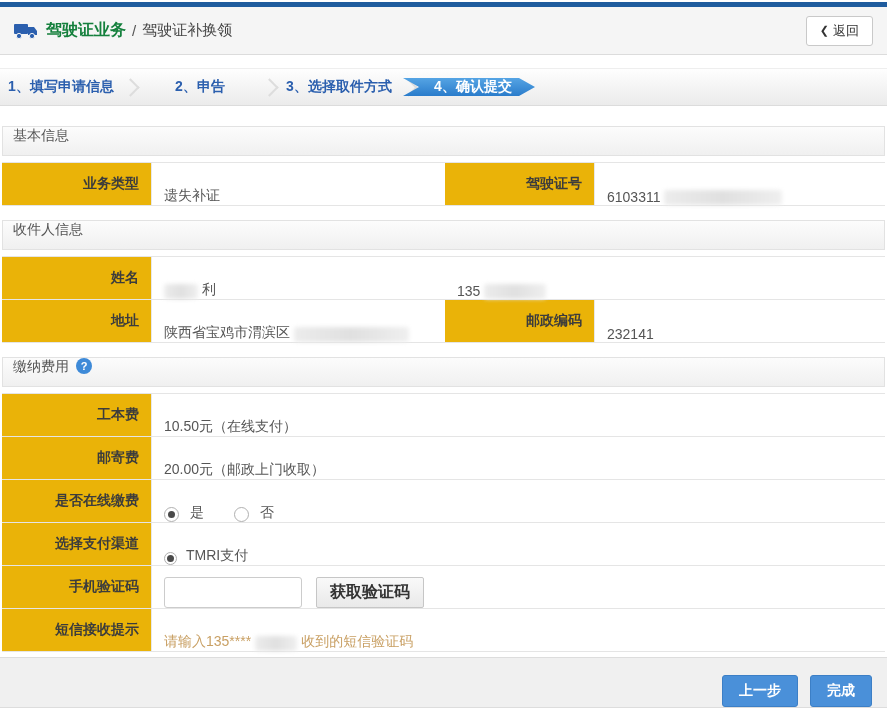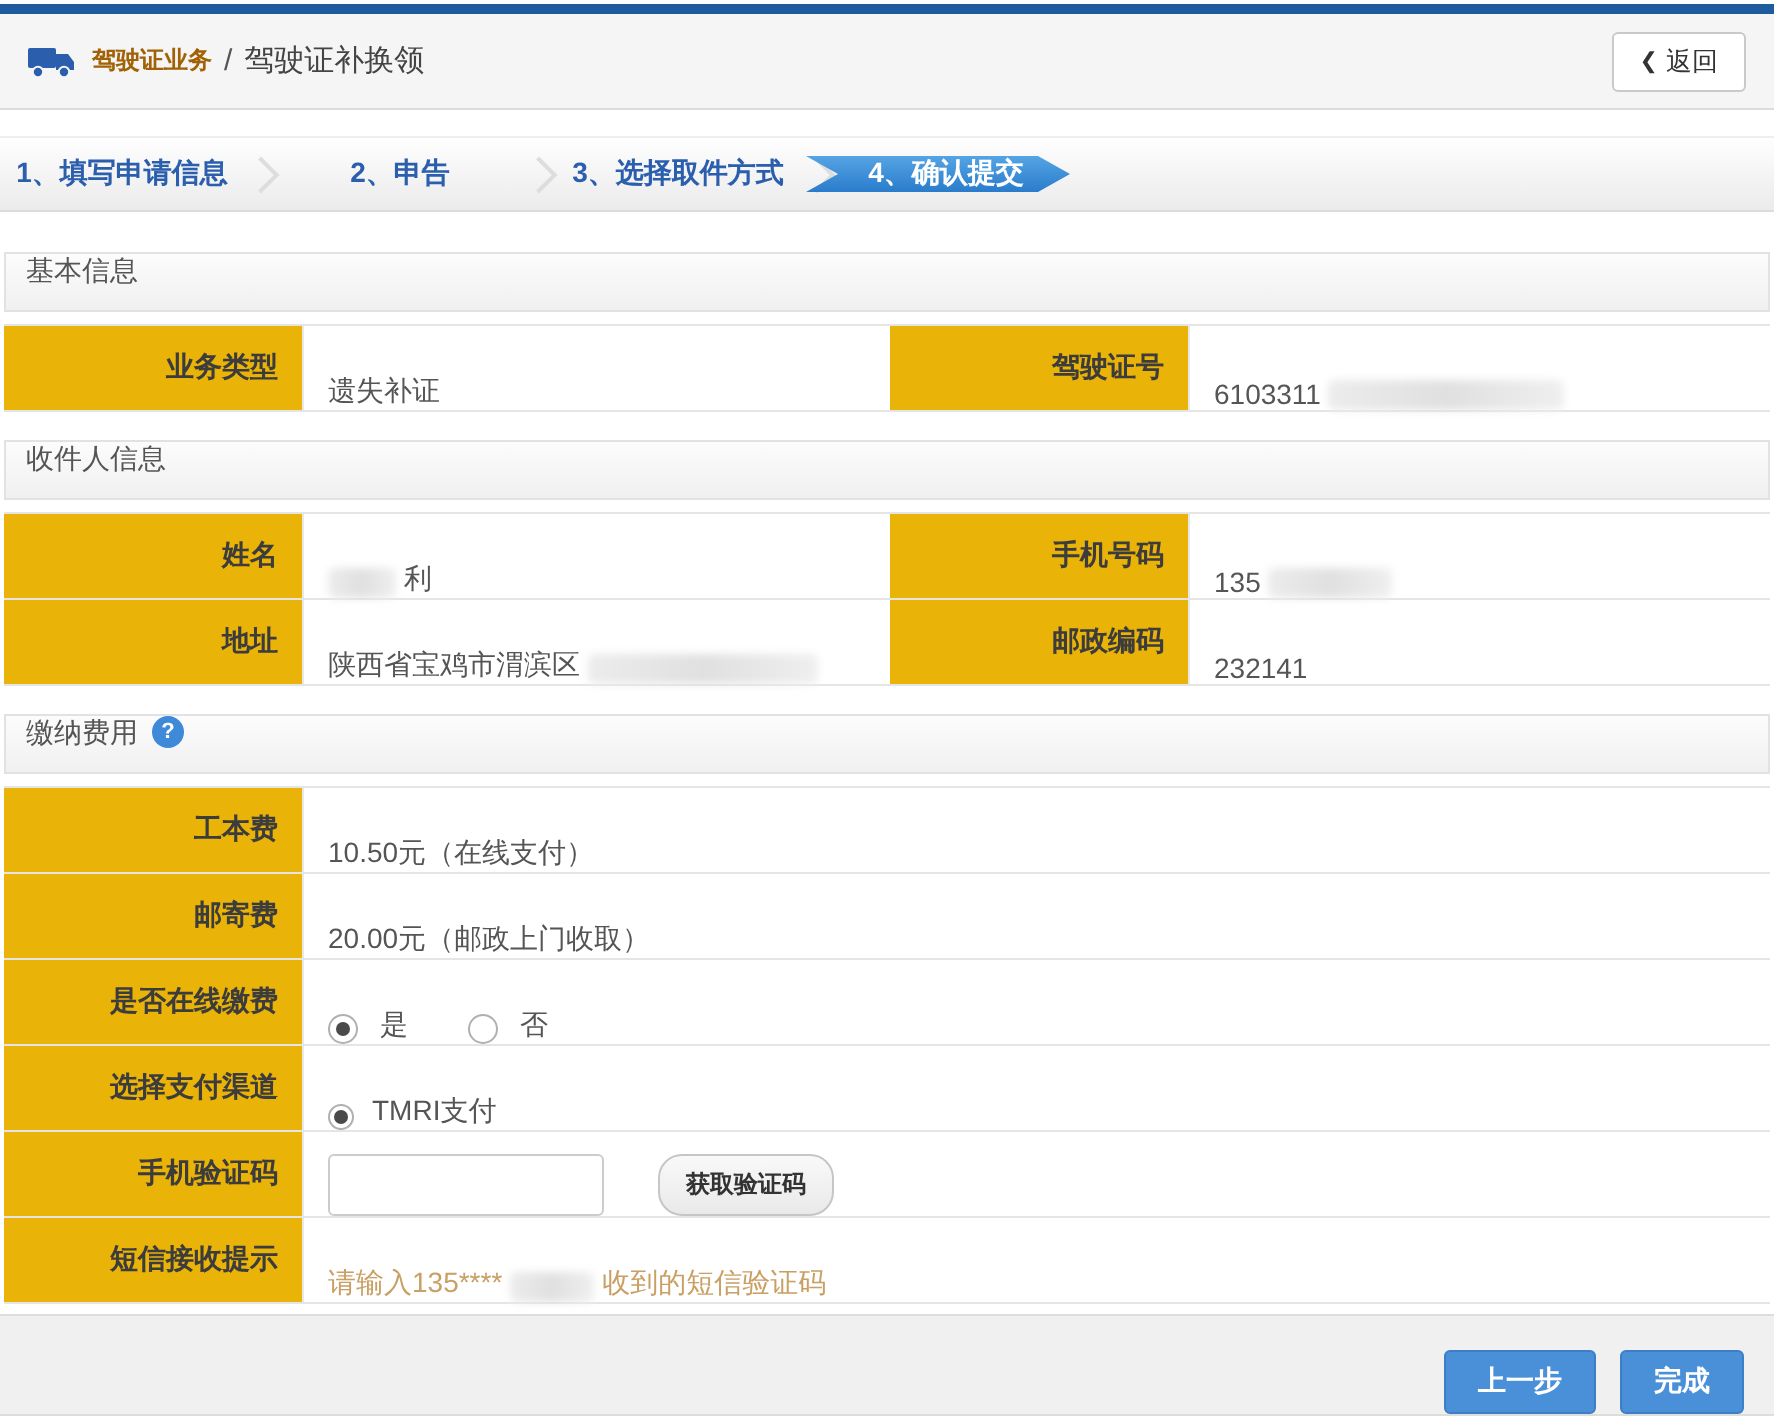--- a/index.html
+++ b/index.html
@@ -12,21 +12,21 @@
   }
   
   .topbar { height:5px; background:#1f5c9e; margin-top:2px; }
 
   
   .header {
     height:48px; background:#f5f5f5; border-bottom:1px solid #dcdcdc;
     display:flex; align-items:center; padding:0 14px;
   }
   .truck { width:24px; height:18px; margin-right:8px; flex:none; }
-  .crumb-title { color:#a16207; font-size:12px; font-weight:bold; }
+  .crumb-title { color:#15803d; font-size:16px; font-weight:bold; }
   .crumb-sep { color:#555; margin:0 6px; font-size:15px; }
   .crumb-sub { color:#444; font-size:15px; }
   .back-btn {
     margin-left:auto; background:#fff; border:1px solid #c9c9c9; border-radius:3px;
     padding:5px 13px; font-size:13px; color:#333; cursor:pointer;
     display:flex; align-items:center; gap:4px;
     font-family:inherit;
   }
   .back-chevron { font-size:11px; color:#333; }
 
@@ -98,23 +98,23 @@
   }
   .radio-label { margin:0 26px 0 7px; color:#555; }
   .radio-label.tight { margin:0 0 0 5px; }
 
   
   .captcha-input {
     width:138px; height:31px; border:1px solid #ccc; border-radius:3px;
     padding:0 8px; font-size:14px; font-family:inherit; color:#333; outline:none;
   }
   .captcha-btn {
-    margin-left:23px; height:31px; padding:0 13px;
-    background:linear-gradient(#f9f9f9,#e9e9e9); border:1px solid #c6c6c6; border-radius:12px;
-    font-size:12px; font-weight:bold; color:#333; cursor:pointer; font-family:inherit;
+    margin-left:10px; height:31px; padding:0 13px;
+    background:linear-gradient(#f9f9f9,#e9e9e9); border:1px solid #c6c6c6; border-radius:2px;
+    font-size:16px; font-weight:bold; color:#333; cursor:pointer; font-family:inherit;
   }
   .sms-hint { color:#c9a064; }
 
   
   .footer {
     margin-top:5px; height:51px; background:#f0f0f0;
     border-top:1px solid #ddd; border-bottom:1px solid #ddd;
     display:flex; align-items:flex-end; justify-content:flex-end; gap:12px; padding-right:15px;
   }
   .btn-blue {
@@ -177,21 +177,20 @@
   <div class="section-header">
     <span>收件人信息</span>
   </div>
   <div class="tbl">
     <div class="row">
       <div class="lbl">姓名</div>
       <div class="val half">
         <span class="redacted" style="width:34px"></span>
         <span>利</span>
       </div>
-      <div class="lbl">手机号码</div>
       <div class="val">
         <span>135</span>
         <span class="redacted" style="width:62px"></span>
       </div>
     </div>
     <div class="row">
       <div class="lbl">地址</div>
       <div class="val half">
         <span>陕西省宝鸡市渭滨区</span>
         <span class="redacted" style="width:115px"></span>

